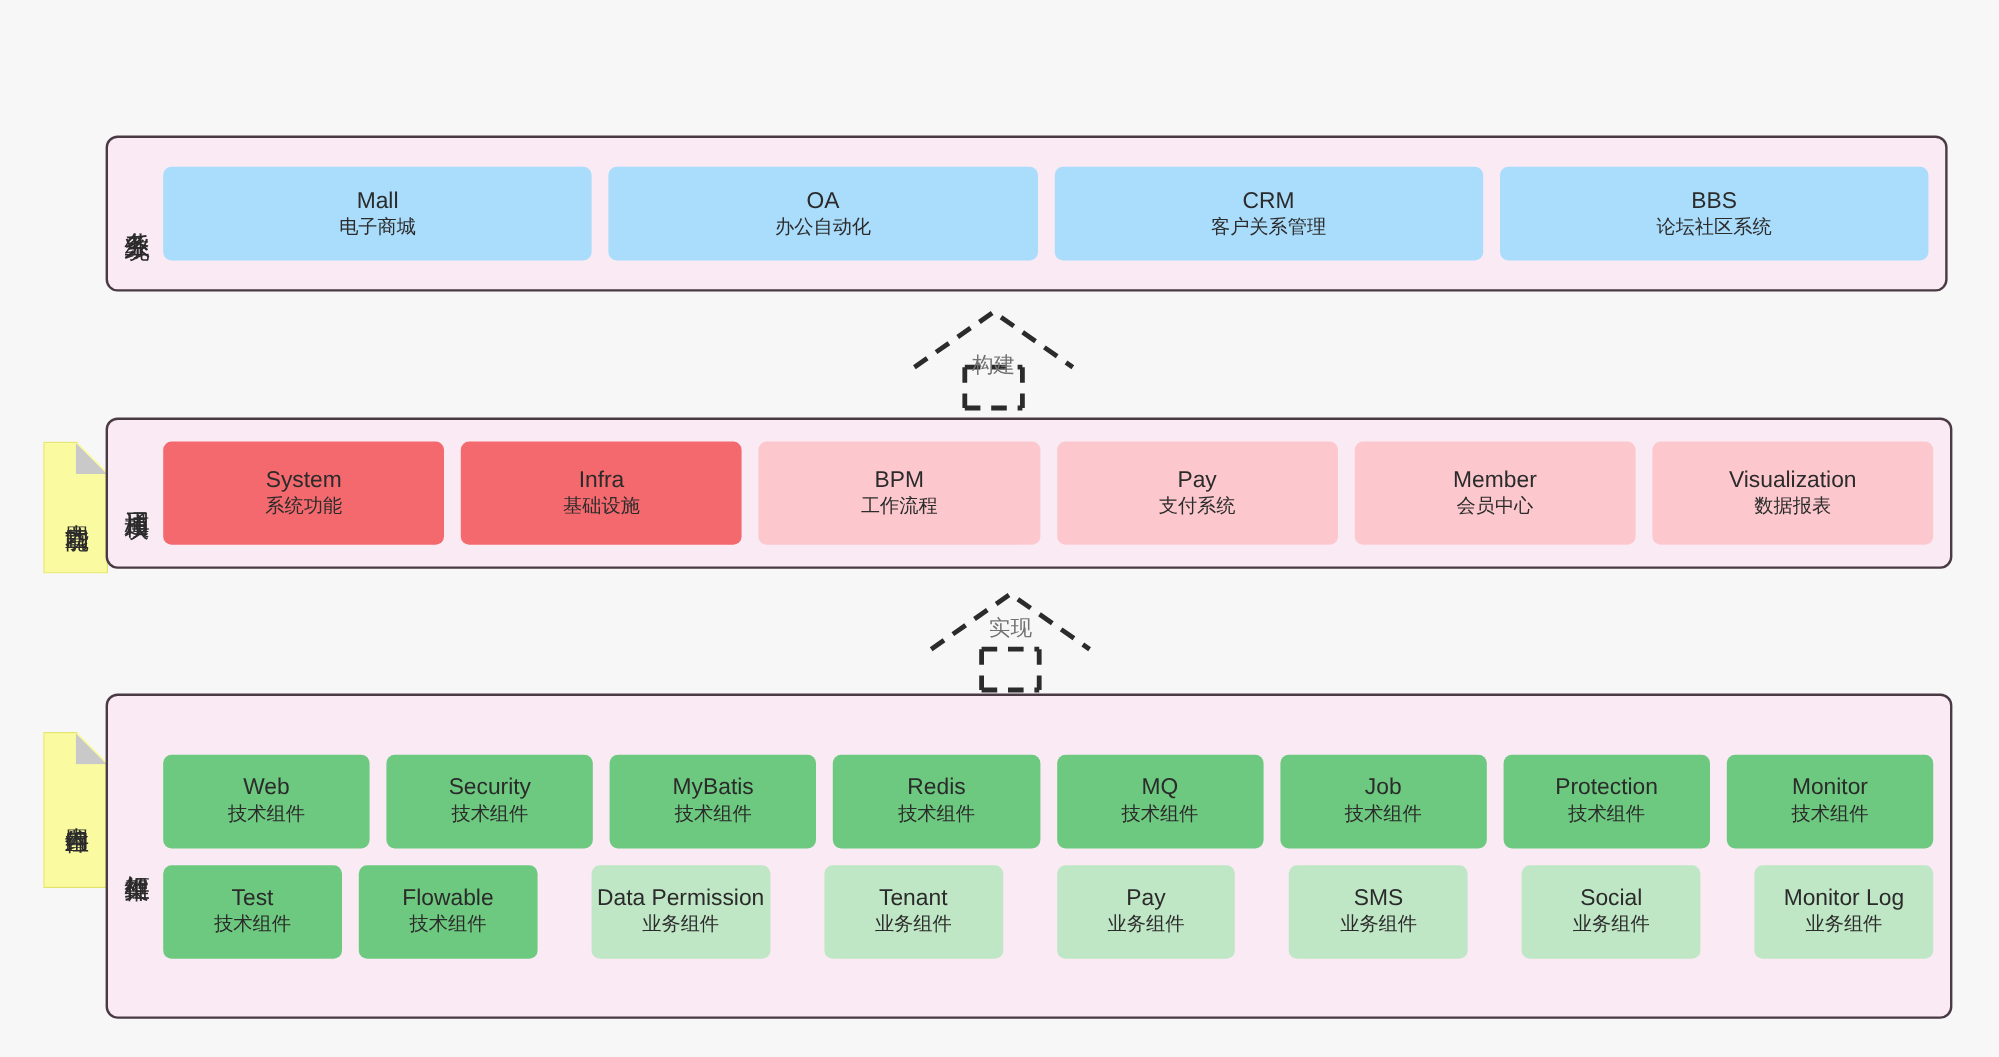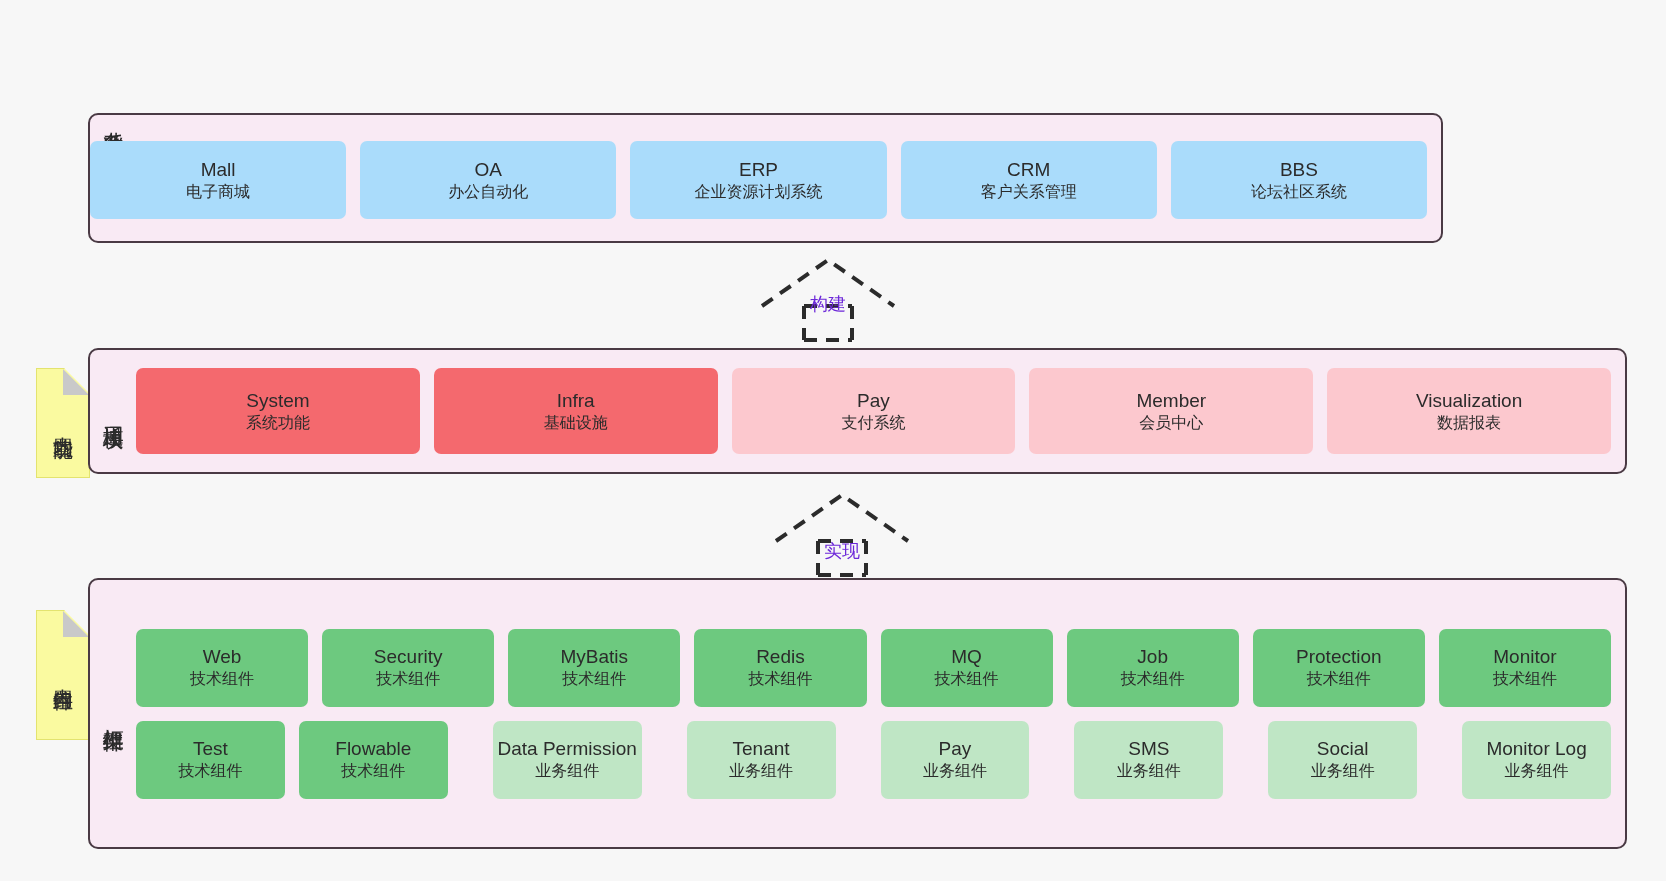--- a/index.html
+++ b/index.html
@@ -139,45 +139,41 @@
   .arrow {
     position: absolute;
     z-index: 3;
   }
   .arrow svg { display: block; overflow: visible; }
   .arrow .arrow-label {
     position: absolute;
     left: 50%;
     transform: translateX(-50%);
     font-size: 18px;
-    color: #6d28d9;
+    color: #737373;
     background: transparent;
     white-space: nowrap;
     user-select: none;
   }
 </style>
 </head>
 <body>
 
 <div class="canvas">
 
-  <div class="layer" style="left:88px; top:113px; width:1355px; height:130px;flex-direction:column;">
+  <div class="layer" style="left:88px; top:113px; width:1535px; height:130px;">
     <div class="layer-title">业务系统</div>
     <div class="layer-body">
       <div class="node biz">
         <span class="n-en">Mall</span>
         <span class="n-cn">电子商城</span>
       </div>
       <div class="node biz">
         <span class="n-en">OA</span>
         <span class="n-cn">办公自动化</span>
-      </div>
-      <div class="node biz">
-        <span class="n-en">ERP</span>
-        <span class="n-cn">企业资源计划系统</span>
       </div>
       <div class="node biz">
         <span class="n-en">CRM</span>
         <span class="n-cn">客户关系管理</span>
       </div>
       <div class="node biz">
         <span class="n-en">BBS</span>
         <span class="n-cn">论坛社区系统</span>
       </div>
     </div>
@@ -196,20 +192,24 @@
     <div class="layer-body">
       <div class="node mod-strong">
         <span class="n-en">System</span>
         <span class="n-cn">系统功能</span>
       </div>
       <div class="node mod-strong">
         <span class="n-en">Infra</span>
         <span class="n-cn">基础设施</span>
       </div>
       <div class="node mod-soft">
+        <span class="n-en">BPM</span>
+        <span class="n-cn">工作流程</span>
+      </div>
+      <div class="node mod-soft">
         <span class="n-en">Pay</span>
         <span class="n-cn">支付系统</span>
       </div>
       <div class="node mod-soft">
         <span class="n-en">Member</span>
         <span class="n-cn">会员中心</span>
       </div>
       <div class="node mod-soft">
         <span class="n-en">Visualization</span>
         <span class="n-cn">数据报表</span>
@@ -220,21 +220,21 @@
   <div class="note" style="left:36px; top:368px; width:54px; height:110px;">
     <span class="fold"></span>
     <span>内置功能</span>
   </div>
 
   <div class="arrow" style="left:774px; top:491px; width:136px; height:86px;">
     <svg width="136" height="86" viewBox="0 0 136 86" aria-hidden="true">
       <path d="M2 50 L68 4 L134 50" fill="none" stroke="#2b2b2b" stroke-width="4" stroke-dasharray="13 9" stroke-linecap="butt"></path>
       <path d="M44 50 L44 84 M92 50 L92 84 M44 50 L92 50 M44 84 L92 84" fill="none" stroke="#2b2b2b" stroke-width="4" stroke-dasharray="13 9" stroke-linecap="butt"></path>
     </svg>
-    <span class="arrow-label" style="top:48px;">实现</span>
+    <span class="arrow-label" style="top:20px;">实现</span>
   </div>
 
   <div class="layer" style="left:88px; top:578px; width:1539px; height:271px;">
     <div class="layer-title">框架组件</div>
     <div class="layer-body two-rows">
 
       <div class="row">
         <div class="node fw-strong">
           <span class="n-en">Web</span>
           <span class="n-cn">技术组件</span>

